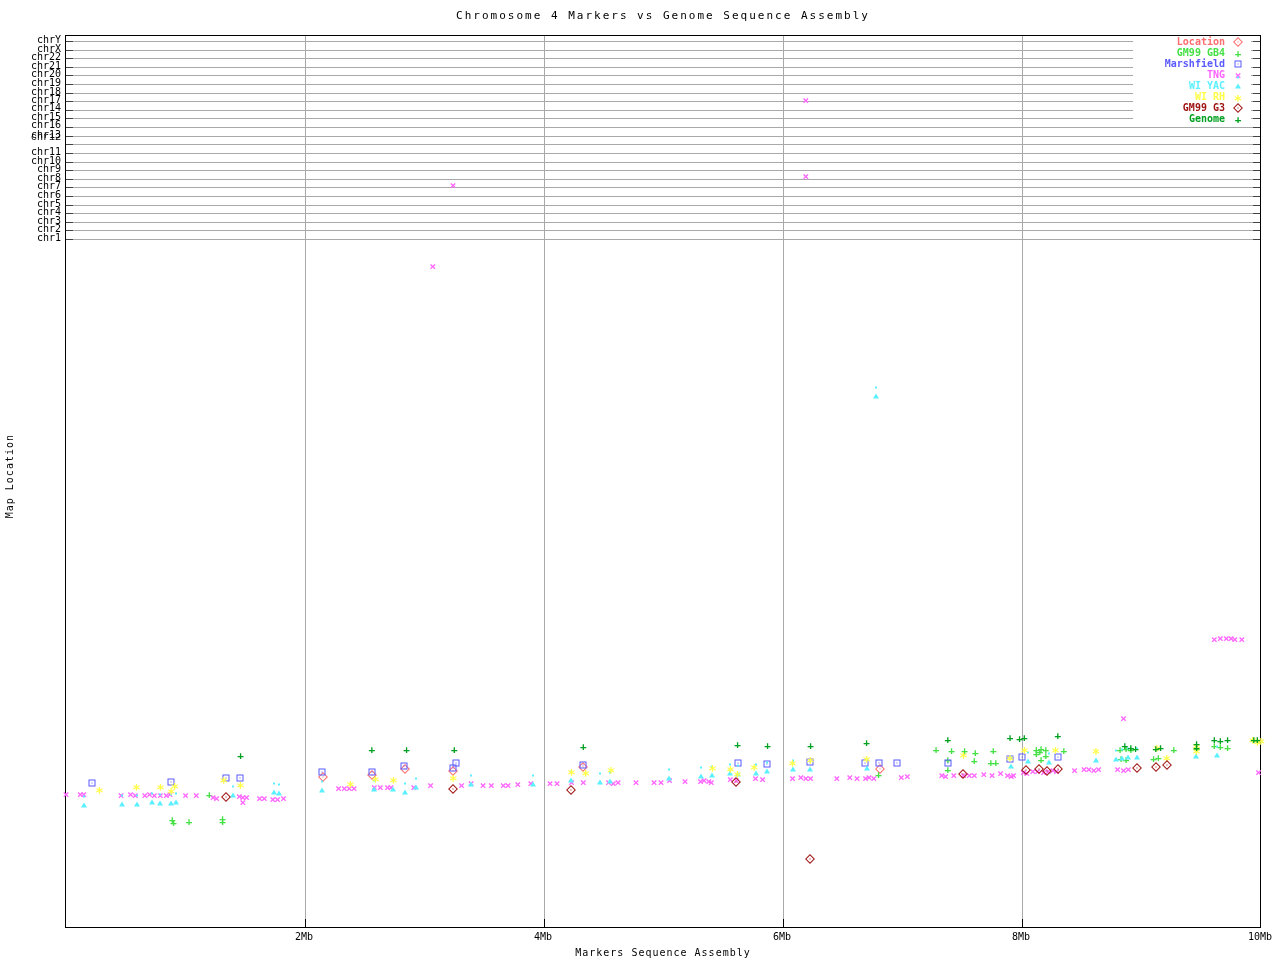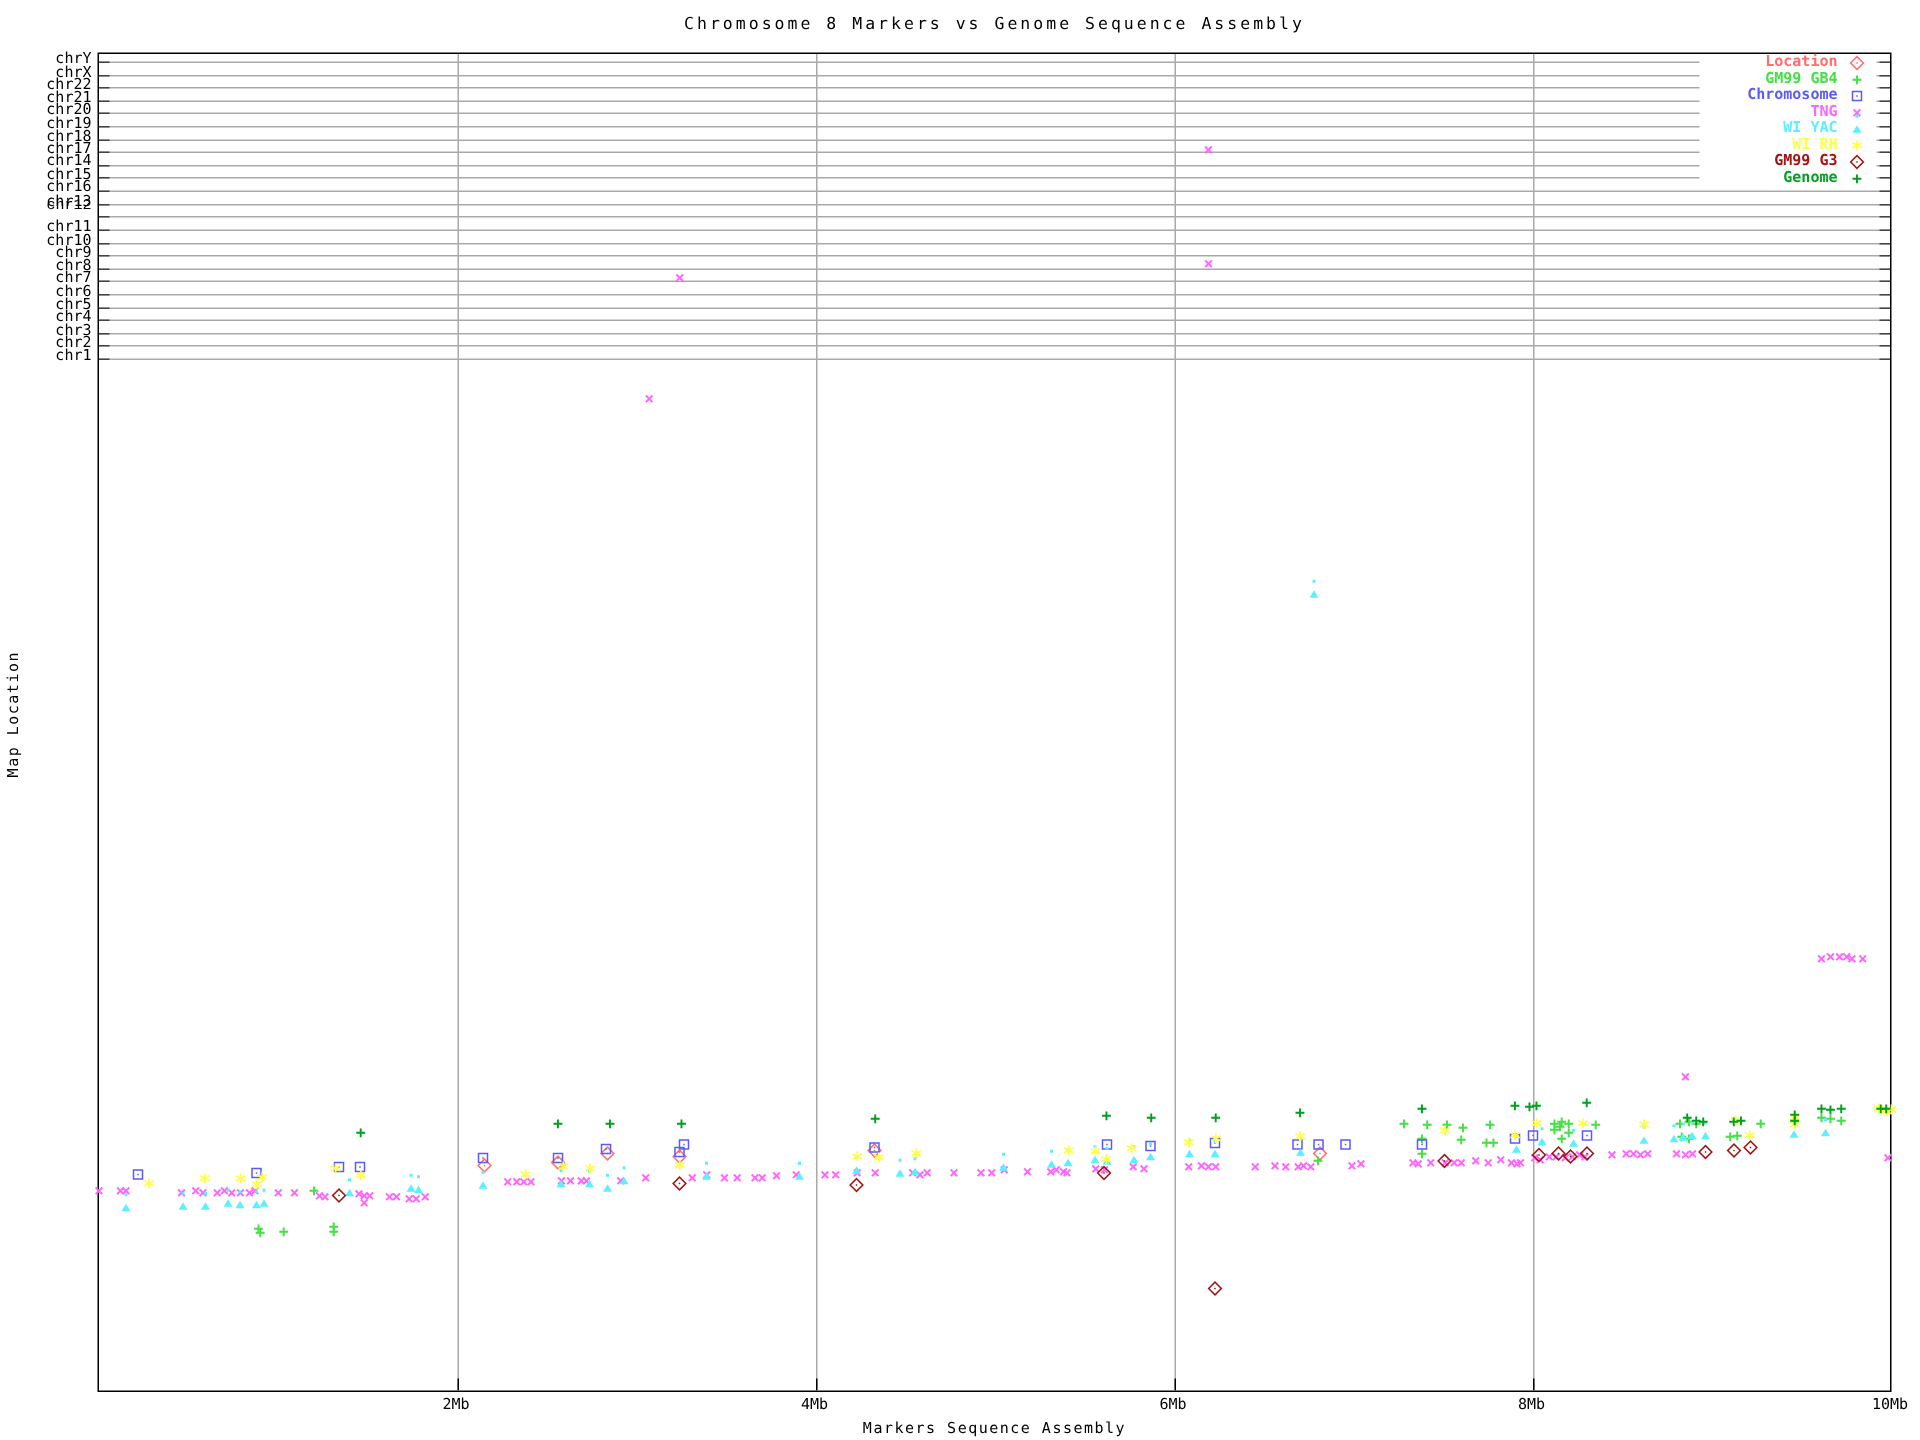--- a/index.html
+++ b/index.html
@@ -44,21 +44,21 @@
       background:currentColor;}
   .mk-tri{width:0;height:0;border-left:3px solid transparent;
       border-right:3px solid transparent;border-bottom:5px solid;
       transform:translate(-50%,-50%);}
   .mk-tri::after{content:"";position:absolute;left:-1px;top:-7px;width:2px;height:2px;
       background:currentColor;}
 </style>
 </head>
 <body>
 
-<div class="title">Chromosome 8 Markers vs Genome Sequence Assembly</div>
+<div class="title">Chromosome 4 Markers vs Genome Sequence Assembly</div>
 <div class="ylab">Map Location</div>
 <div class="plot">
     <div class="hline" style="top: 5px;"></div>
     <div class="tickL" style="top: 5px;"></div>
     <div class="tickR" style="top: 5px;"></div>
     <div class="hline" style="top: 13.61px;"></div>
     <div class="tickL" style="top: 13.61px;"></div>
     <div class="tickR" style="top: 13.61px;"></div>
     <div class="hline" style="top: 22.22px;"></div>
     <div class="tickL" style="top: 22.22px;"></div>
@@ -467,21 +467,21 @@
         <span class="pt mk-diadot" style="left: 50%; top: 50%; color: rgb(255, 110, 110);"></span>
       </span>
     </div>
     <div class="lrow">
       <span class="llab" style="color: rgb(68, 224, 68);">GM99 GB4</span>
       <span class="lglyph">
         <span class="pt mk-plus" style="left: 50%; top: 50%; color: rgb(68, 224, 68);">+</span>
       </span>
     </div>
     <div class="lrow">
-      <span class="llab" style="color: rgb(90, 90, 255);">Chromosome</span>
+      <span class="llab" style="color: rgb(90, 90, 255);">Marshfield</span>
       <span class="lglyph">
         <span class="pt mk-sqdot" style="left: 50%; top: 50%; color: rgb(90, 90, 255);"></span>
       </span>
     </div>
     <div class="lrow">
       <span class="llab" style="color: rgb(255, 100, 255);">TNG</span>
       <span class="lglyph">
         <span class="pt mk-cross" style="left: 50%; top: 50%; color: rgb(255, 100, 255);">×</span>
       </span>
     </div>

